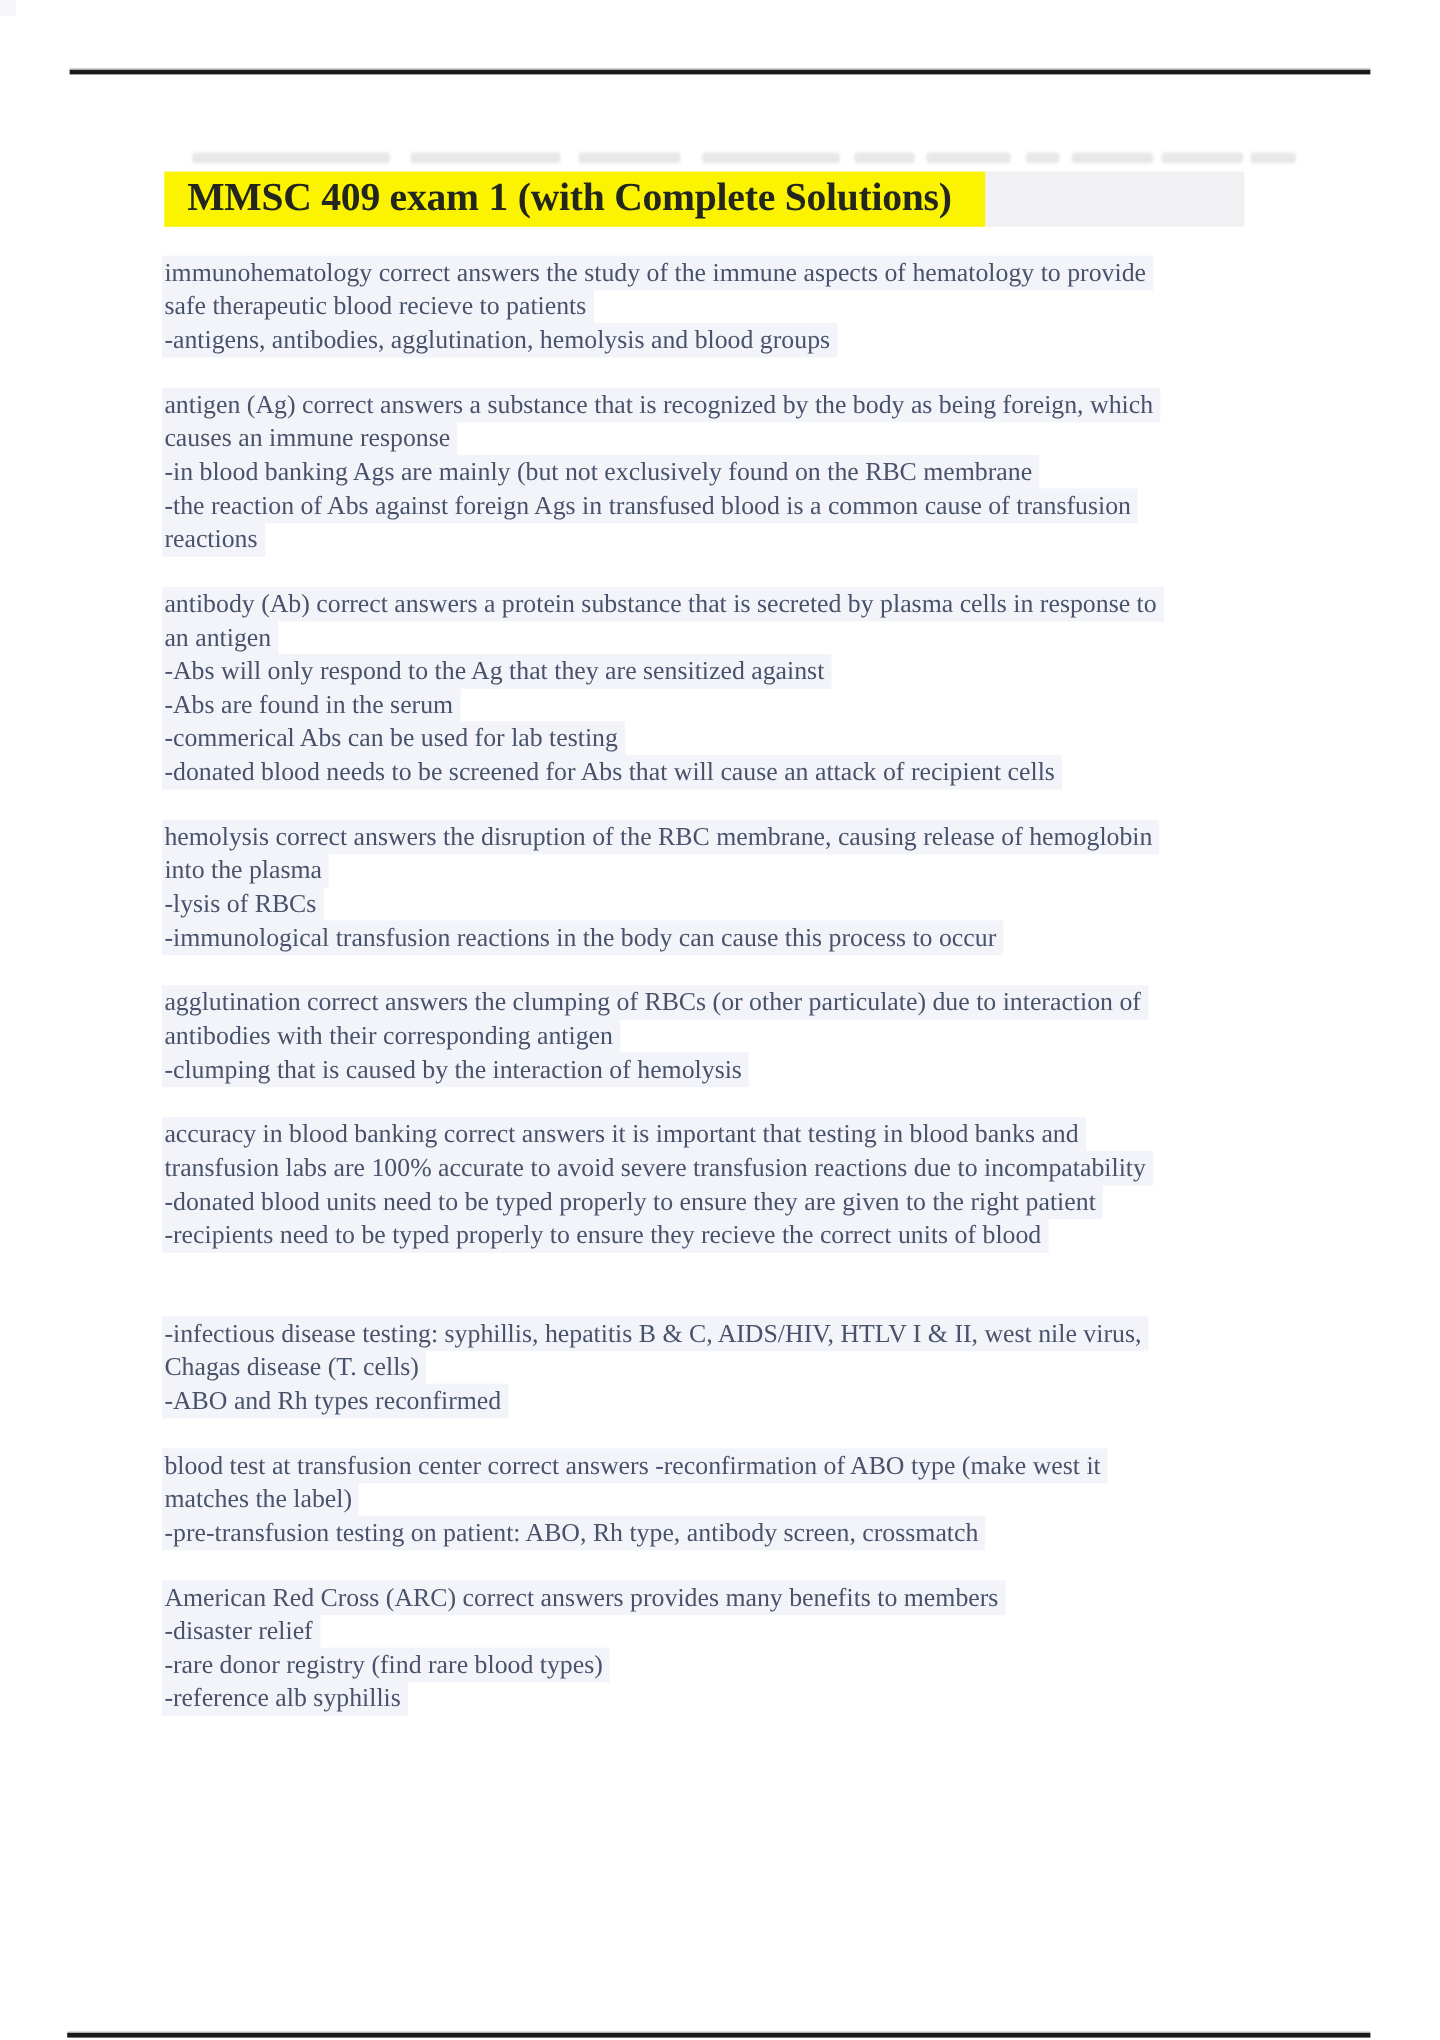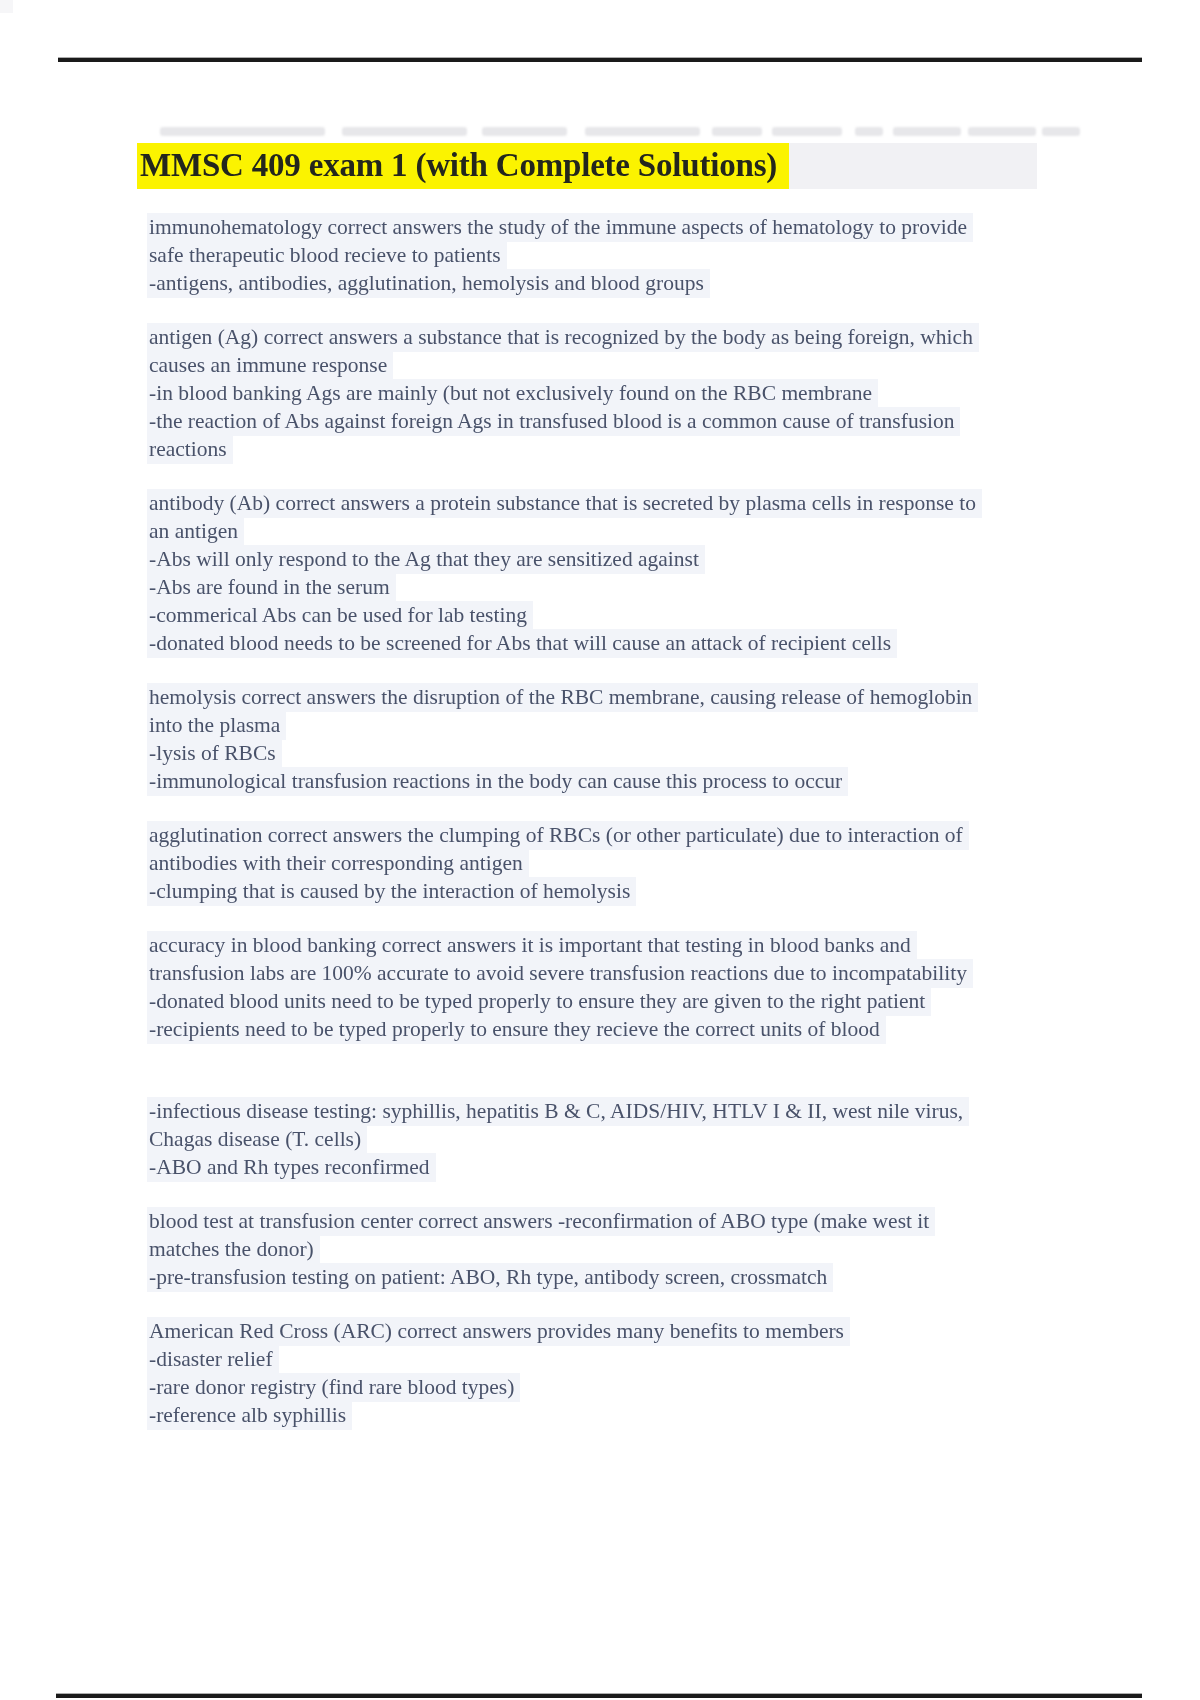--- a/index.html
+++ b/index.html
@@ -41,33 +41,33 @@
   }
   .title-hl{
     display:inline-block;height:46px;
     background:var(--title-hl);
     box-sizing:border-box;
     padding:4px 12px 0 3px;
     white-space:nowrap;
   }
   h1.page-title{
     display:inline;
-    margin:0;
+    margin:16px;
     font-size:33px;
     font-weight:bold;
     letter-spacing:-0.2px;
     color:var(--title-color);
   }
   .doc-body{
     position:absolute;left:137px;top:213px;width:940px;
     font-size:21.5px;
     line-height:28px;
     color:var(--body-color);
   }
-  .para{margin:0 0 26px 12px;}
+  .para{margin:0 0 26px 0;}
   .line{
     background:var(--line-hl);
     white-space:nowrap;
     padding:2px 6px 3px 2px;
     margin-left:-2px;
   }
 </style>
 </head>
 <body>
 
@@ -95,17 +95,17 @@
 </div>
 
 <div class="doc-body">
     <p class="para"><span class="line">immunohematology correct answers the study of the immune aspects of hematology to provide</span><br><span class="line">safe therapeutic blood recieve to patients</span><br><span class="line">-antigens, antibodies, agglutination, hemolysis and blood groups</span></p>
     <p class="para"><span class="line">antigen (Ag) correct answers a substance that is recognized by the body as being foreign, which</span><br><span class="line">causes an immune response</span><br><span class="line">-in blood banking Ags are mainly (but not exclusively found on the RBC membrane</span><br><span class="line">-the reaction of Abs against foreign Ags in transfused blood is a common cause of transfusion</span><br><span class="line">reactions</span></p>
     <p class="para"><span class="line">antibody (Ab) correct answers a protein substance that is secreted by plasma cells in response to</span><br><span class="line">an antigen</span><br><span class="line">-Abs will only respond to the Ag that they are sensitized against</span><br><span class="line">-Abs are found in the serum</span><br><span class="line">-commerical Abs can be used for lab testing</span><br><span class="line">-donated blood needs to be screened for Abs that will cause an attack of recipient cells</span></p>
     <p class="para"><span class="line">hemolysis correct answers the disruption of the RBC membrane, causing release of hemoglobin</span><br><span class="line">into the plasma</span><br><span class="line">-lysis of RBCs</span><br><span class="line">-immunological transfusion reactions in the body can cause this process to occur</span></p>
     <p class="para"><span class="line">agglutination correct answers the clumping of RBCs (or other particulate) due to interaction of</span><br><span class="line">antibodies with their corresponding antigen</span><br><span class="line">-clumping that is caused by the interaction of hemolysis</span></p>
     <p class="para"><span class="line">accuracy in blood banking correct answers it is important that testing in blood banks and</span><br><span class="line">transfusion labs are 100% accurate to avoid severe transfusion reactions due to incompatability</span><br><span class="line">-donated blood units need to be typed properly to ensure they are given to the right patient</span><br><span class="line">-recipients need to be typed properly to ensure they recieve the correct units of blood</span></p>
     <p class="para"><br><span class="line">-infectious disease testing: syphillis, hepatitis B &amp; C, AIDS/HIV, HTLV I &amp; II, west nile virus,</span><br><span class="line">Chagas disease (T. cells)</span><br><span class="line">-ABO and Rh types reconfirmed</span></p>
-    <p class="para"><span class="line">blood test at transfusion center correct answers -reconfirmation of ABO type (make west it</span><br><span class="line">matches the donor)</span><br><span class="line">-pre-transfusion testing on patient: ABO, Rh type, antibody screen, crossmatch</span></p>
+    <p class="para"><span class="line">blood test at transfusion center correct answers -reconfirmation of ABO type (make west it</span><br><span class="line">matches the label)</span><br><span class="line">-pre-transfusion testing on patient: ABO, Rh type, antibody screen, crossmatch</span></p>
     <p class="para"><span class="line">American Red Cross (ARC) correct answers provides many benefits to members</span><br><span class="line">-disaster relief</span><br><span class="line">-rare donor registry (find rare blood types)</span><br><span class="line">-reference alb syphillis</span></p>
   </div>
 
 <div class="rule bottom"></div>
 
 </body></html>

